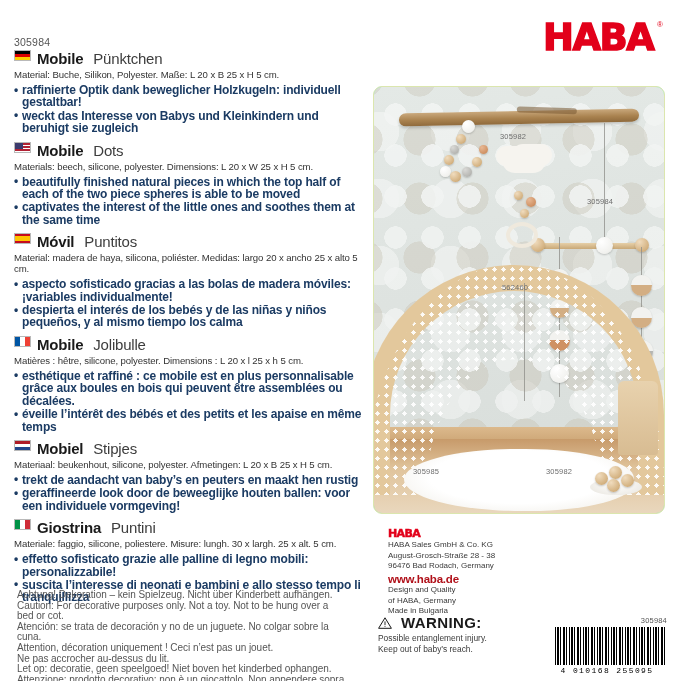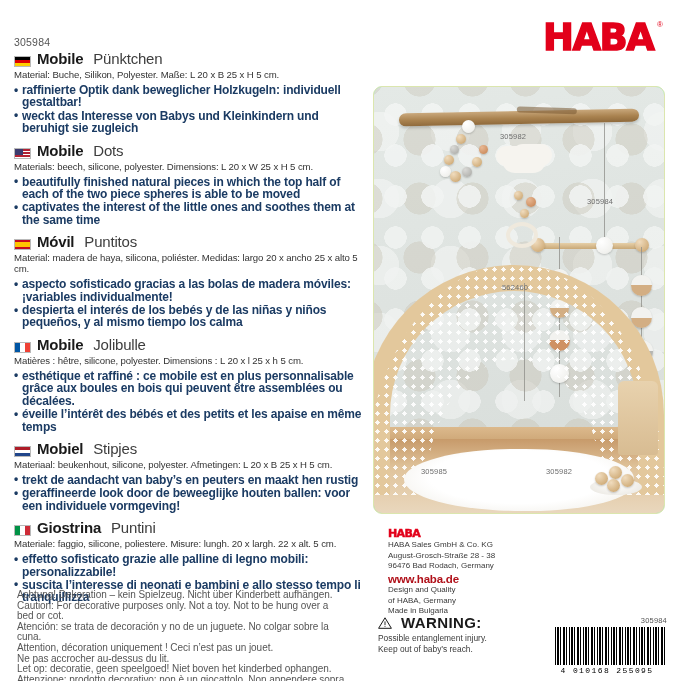--- a/index.html
+++ b/index.html
@@ -35,21 +35,21 @@
     font-size: 8px; color: #e2001a;
   }
 
   
   .lang-col {
     position: absolute; left: 14px; top: 50px;
     width: 348px;
   }
   .lang-block { margin-bottom: 7px; }
   .lang-head {
-    display: flex; align-items: flex-end;
+    display: flex; align-items: flex-start;
     gap: 6px; margin-bottom: 2px;
   }
   .flag {
     width: 17px; height: 11px;
     display: inline-block;
     border: .5px solid #b9b9b9;
     flex: 0 0 auto;
   }
   .flag-de { background: linear-gradient(to bottom,#000 0 33.3%,#dd0000 33.3% 66.6%,#ffce00 66.6% 100%); }
   .flag-us {
@@ -355,21 +355,21 @@
           <li>trekt de aandacht van baby’s en peuters en maakt hen rustig</li>
           <li>geraffineerde look door de beweeglijke houten ballen: voor een individuele vormgeving!</li>
         </ul>
       </div>
       <div class="lang-block">
         <div class="lang-head">
           <span class="flag flag-it"></span>
           <span class="title-bold">Giostrina</span>
           <span class="title-light">Puntini</span>
         </div>
-        <div class="materials">Materiale: faggio, silicone, poliestere. Misure: lungh. 20 x largh. 22 x alt. 5 cm.</div>
+        <div class="materials">Materiale: faggio, silicone, poliestere. Misure: lungh. 30 x largh. 25 x alt. 5 cm.</div>
         <ul class="bullets">
           <li>effetto sofisticato grazie alle palline di legno mobili: personalizzabile!</li>
           <li>suscita l’interesse di neonati e bambini e allo stesso tempo li tranquillizza</li>
         </ul>
       </div>
     </div>
 
   <div class="photo-frame">
     <div class="photo-inner">
       <div class="wall"></div>
@@ -422,21 +422,21 @@
       <div class="bowl"></div>
       <div class="bead wood" style="right:56px;bottom:28px;width:13px;height:13px;"></div>
       <div class="bead wood" style="right:42px;bottom:34px;width:13px;height:13px;"></div>
       <div class="bead wood" style="right:30px;bottom:26px;width:13px;height:13px;"></div>
       <div class="bead wood" style="right:44px;bottom:21px;width:13px;height:13px;"></div>
 
       <div id="photoLabels">
           <div class="photo-label" style="left: 126px; top: 45px;">305982</div>
           <div class="photo-label" style="left: 213px; top: 110px;">305984</div>
           <div class="photo-label" style="left: 128px; top: 196px;">562460</div>
-          <div class="photo-label" style="left: 47px; top: 380px;">305985</div>
+          <div class="photo-label" style="left: 39px; top: 380px;">305985</div>
           <div class="photo-label" style="left: 172px; top: 380px;">305982</div>
         </div>
     </div>
   </div>
 
   <div class="address">
     <div class="logo-small">HABA</div>
     <div>HABA Sales GmbH &amp; Co. KG</div>
     <div>August-Grosch-Straße 28 - 38</div>
     <div>96476 Bad Rodach, Germany</div>

